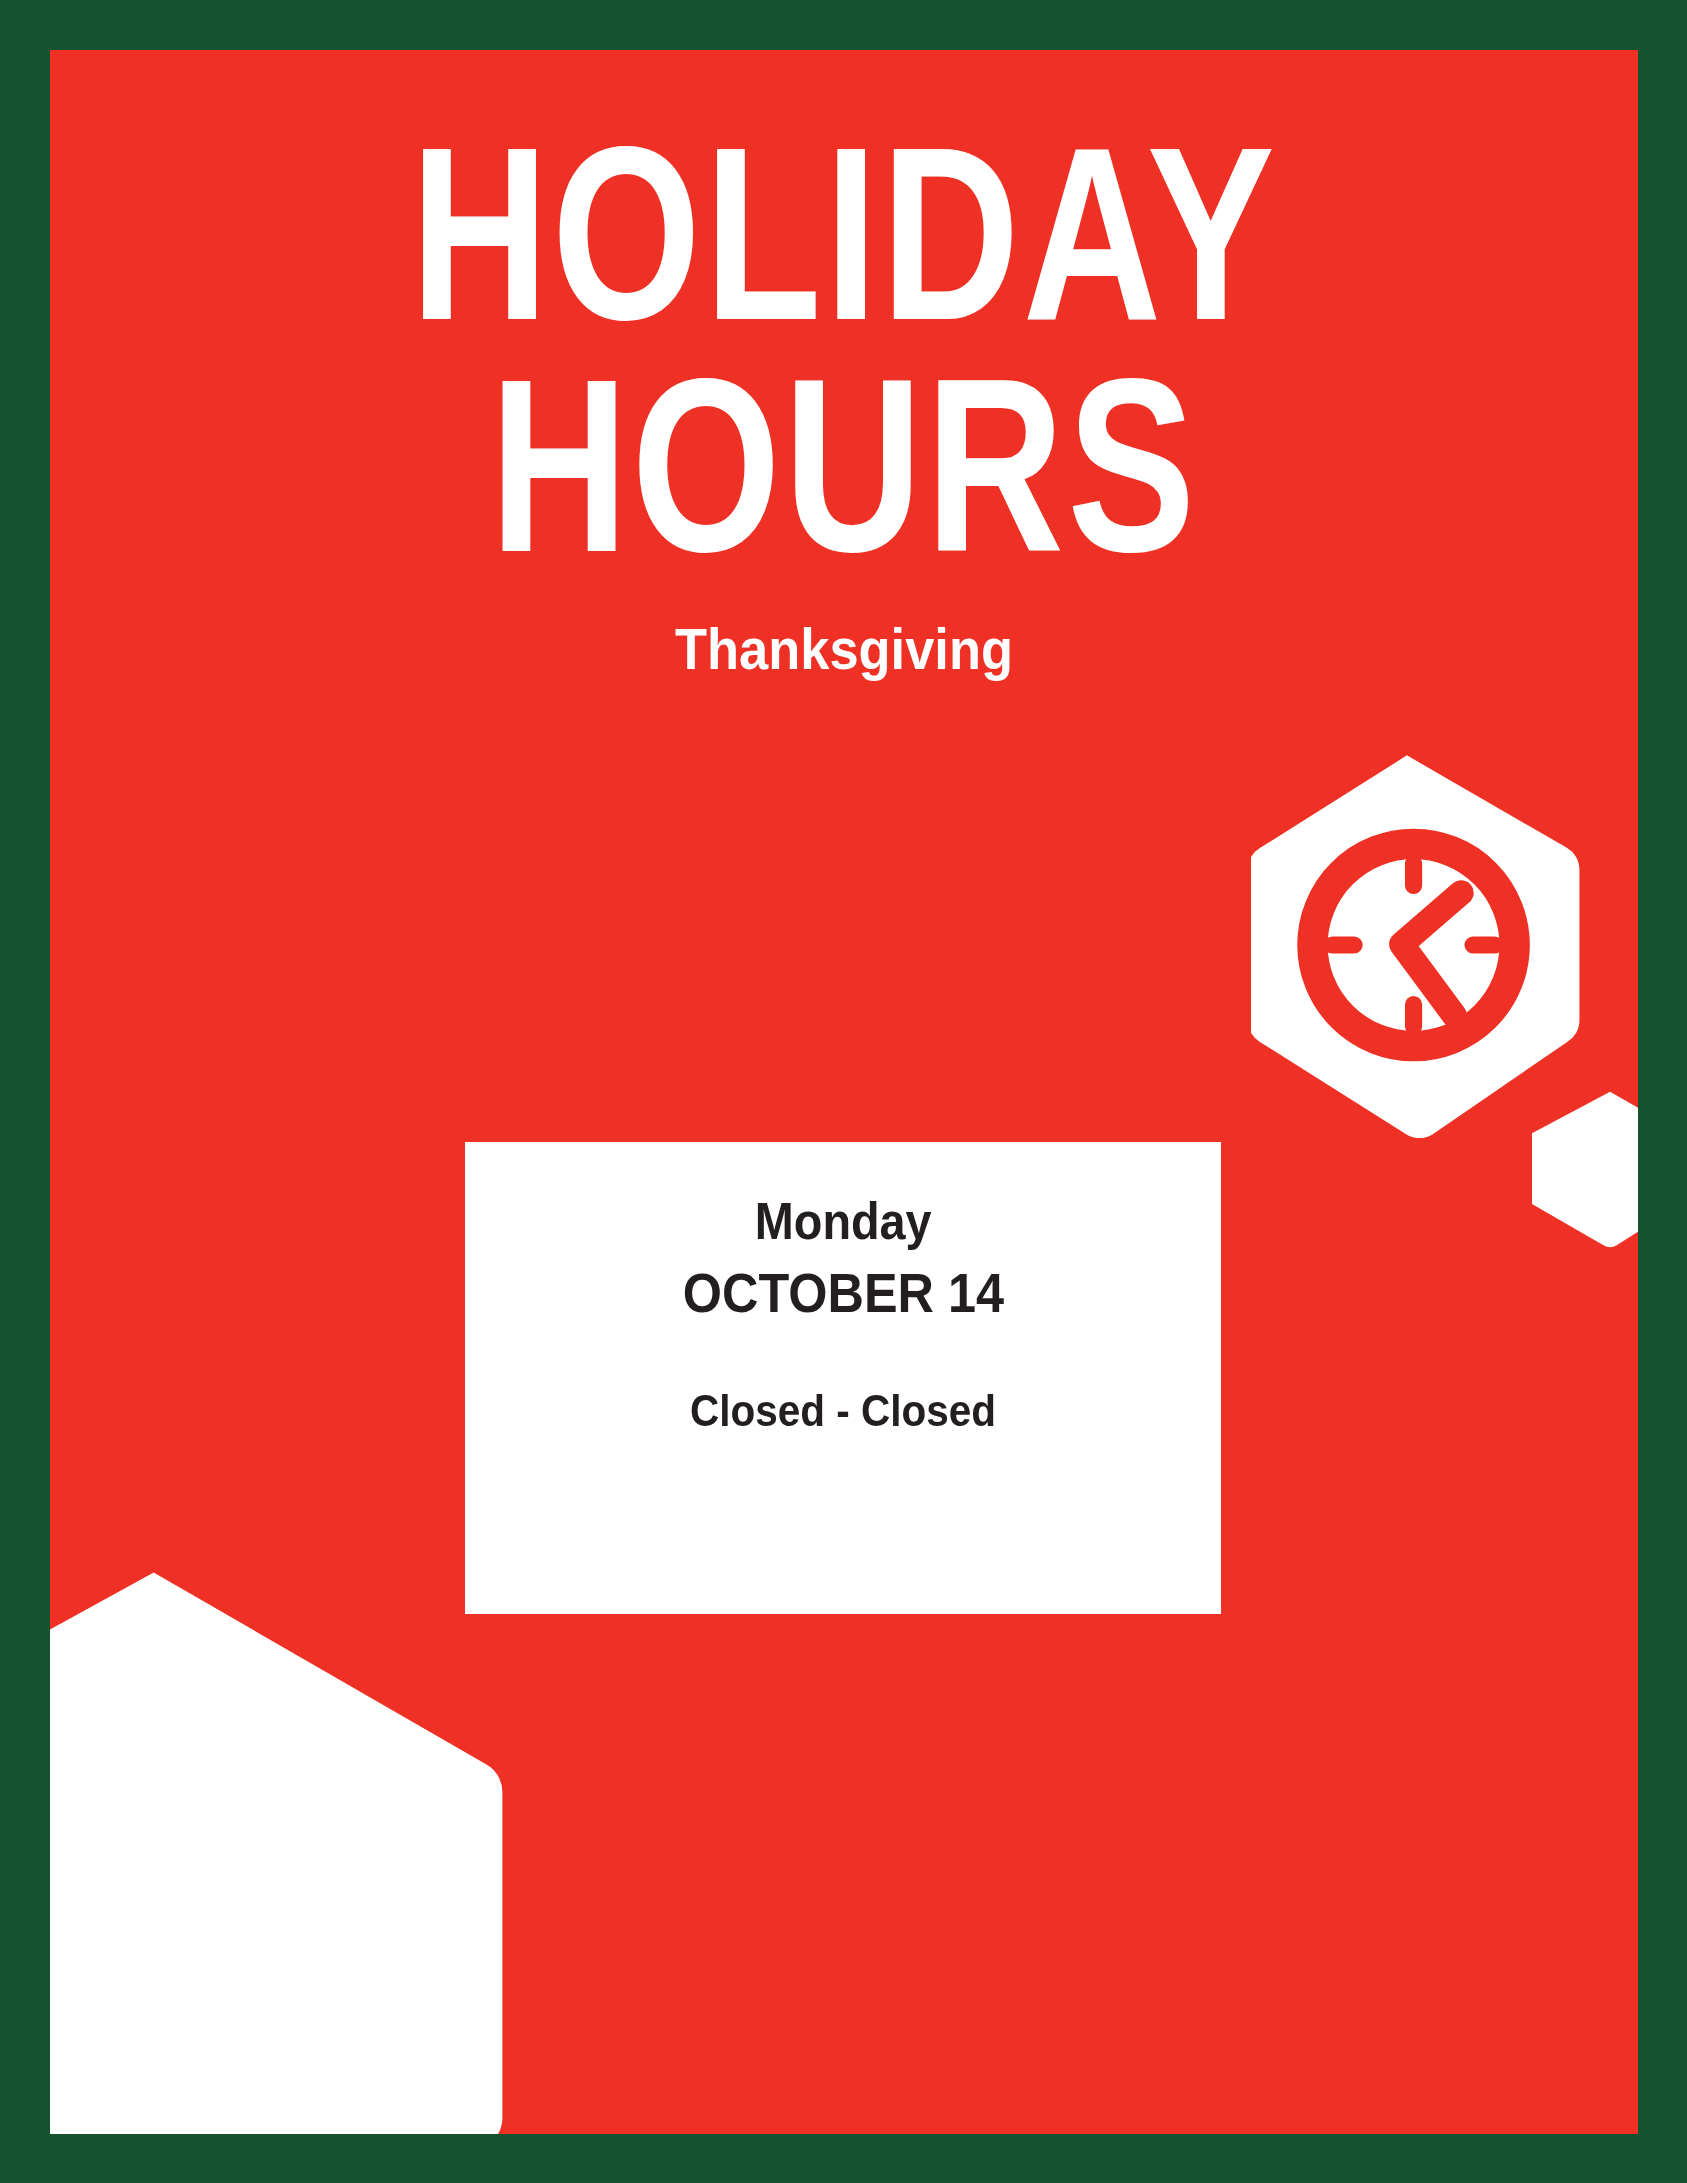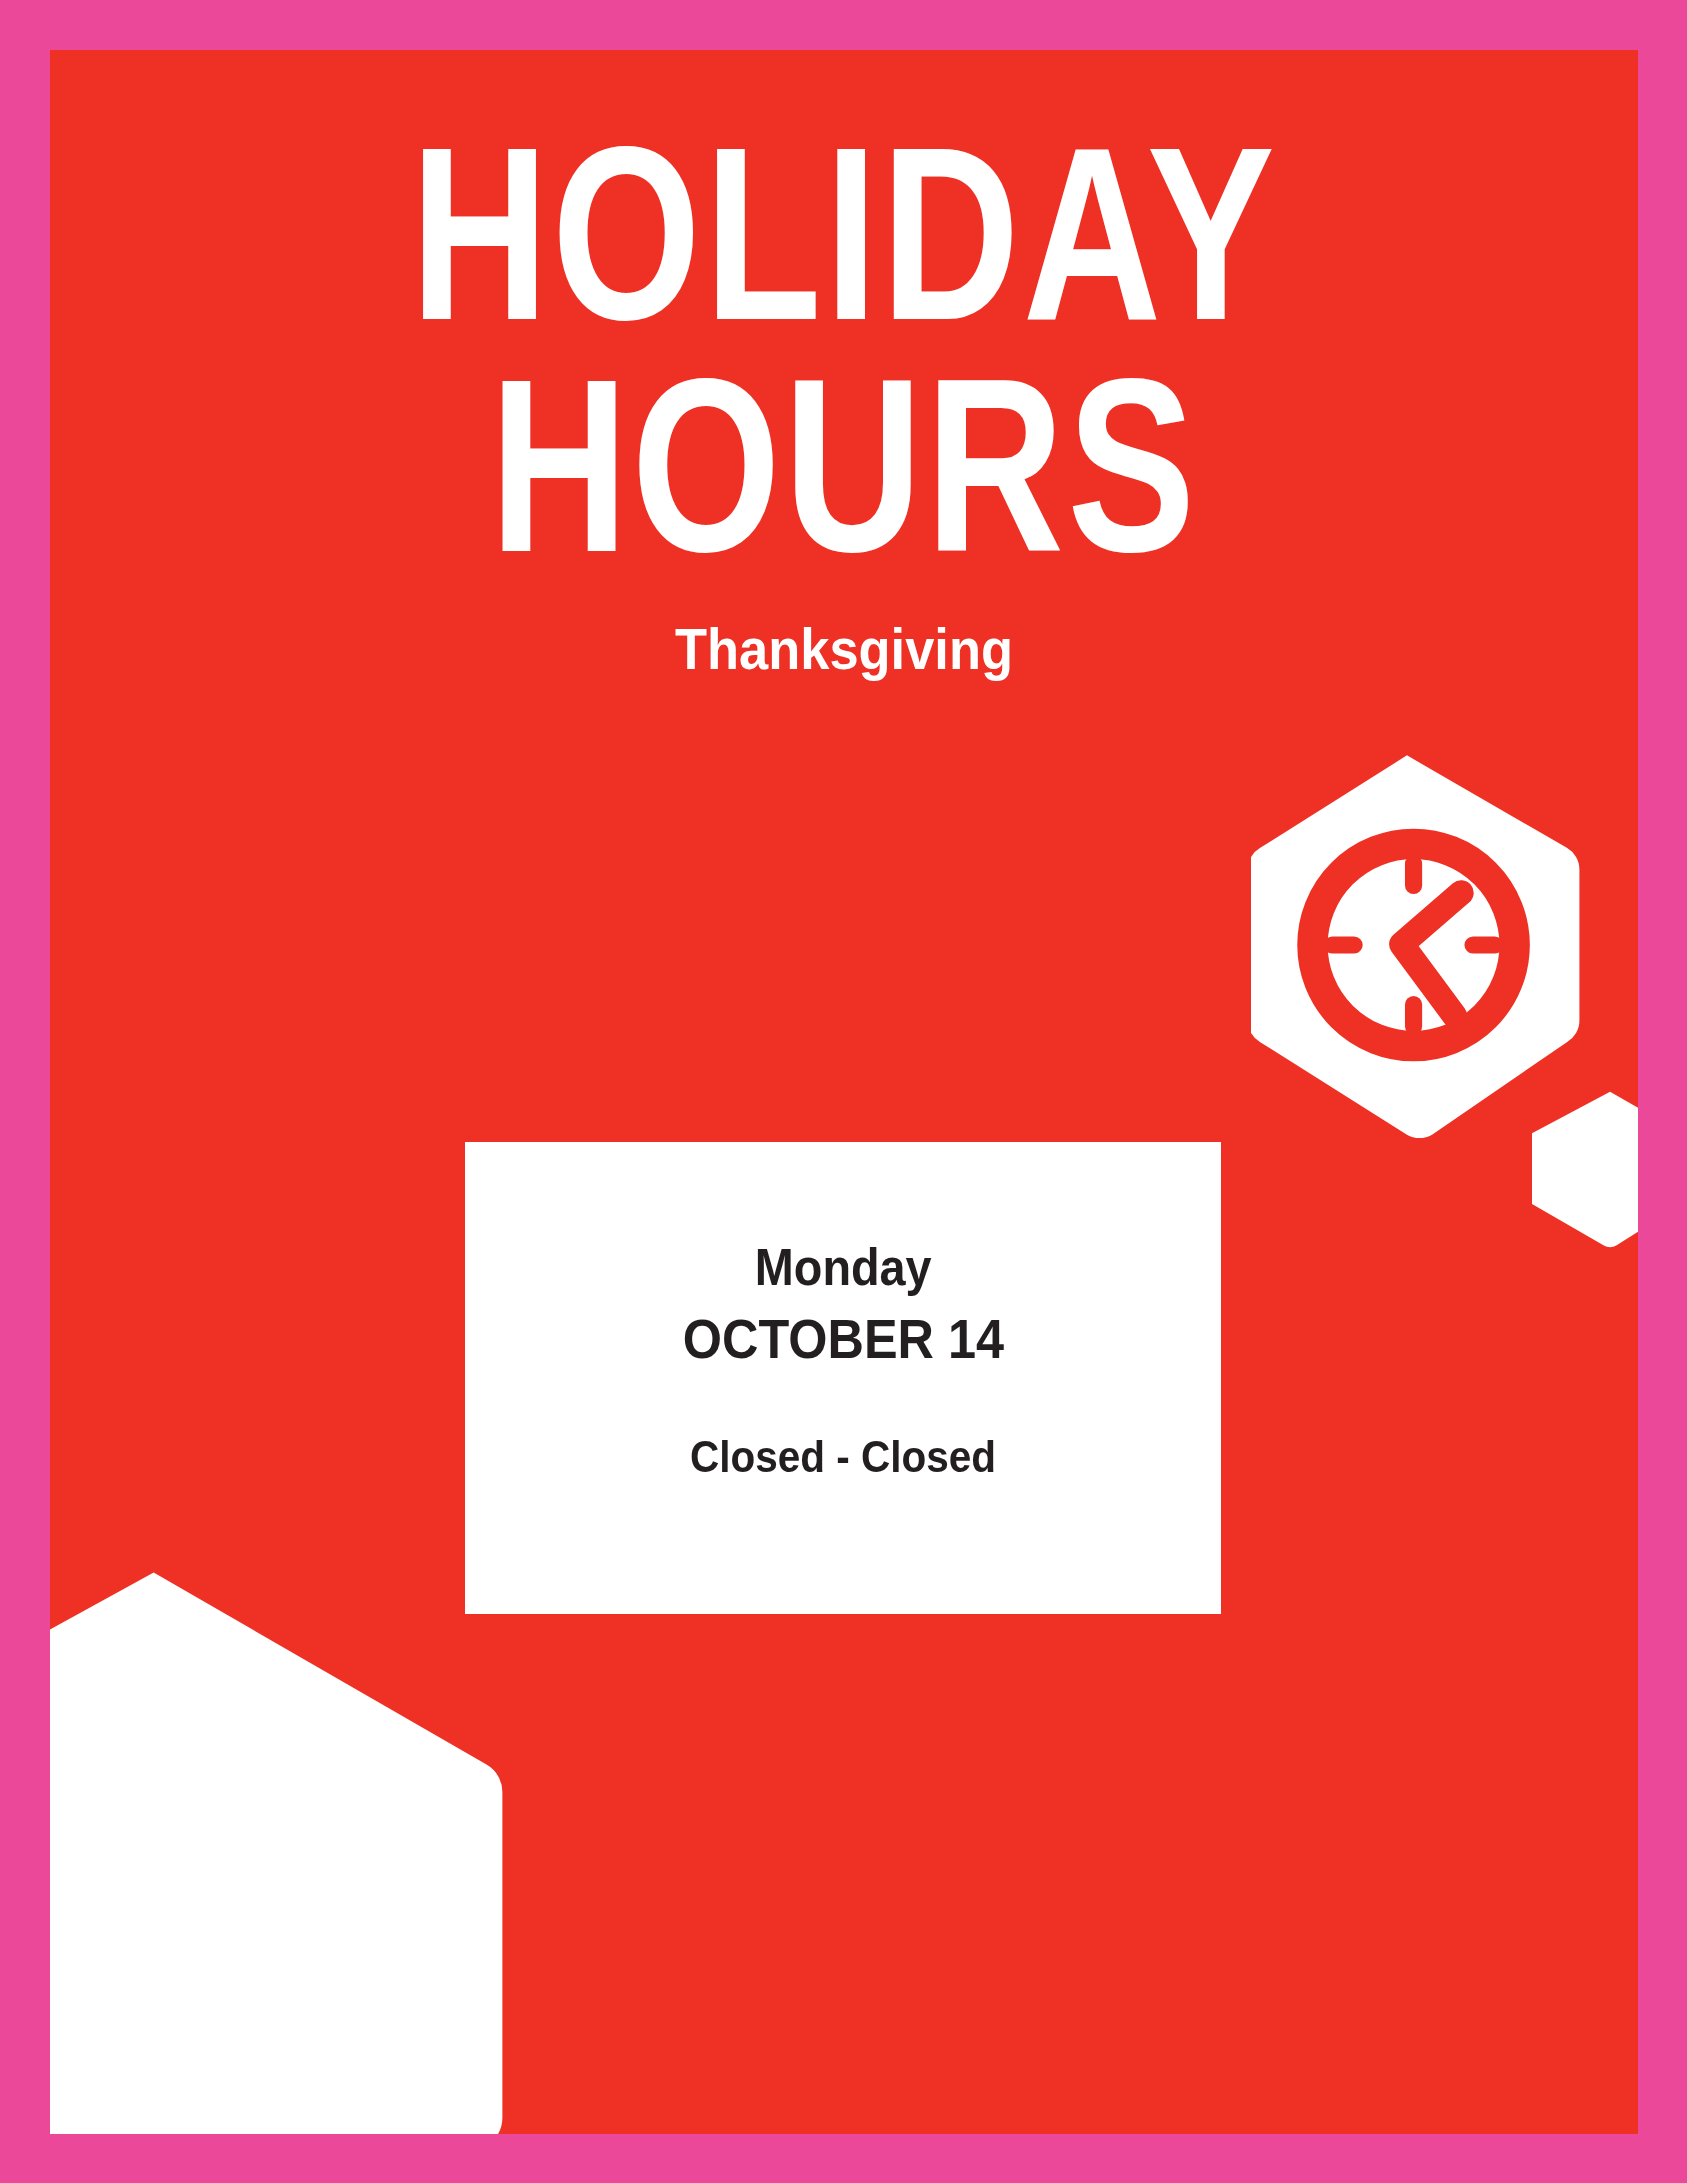--- a/index.html
+++ b/index.html
@@ -2,21 +2,21 @@
 <html style="--brand: #EE3124;font-size:10.6px"><head>
 <meta charset="utf-8">
 <style>
   * { margin:0; padding:0; box-sizing:border-box; }
   html,body{ width:1687px; height:2183px; background:#ffffff; }
   body{ font-family:"Liberation Sans", sans-serif; }
 
   .poster{
     position:relative;
     width:1687px; height:2183px;
-    background:#ec4899;
+    background:#14532d;
     overflow:hidden;
   }
 
   
   .panel{
     position:absolute;
     left:50px; top:50px;
     width:1588px; height:2084px;
     background:var(--brand,#EE3124);
     overflow:hidden;
@@ -84,21 +84,21 @@
   
   .info-card{
     position:absolute;
     left:415px; top:1092px;
     width:756px; height:472px;
     background:#ffffff;
     display:flex;
     flex-direction:column;
     align-items:center;
     justify-content:flex-start;
-    padding-top:98px;
+    padding-top:52px;
   }
   .info-card .day{
     color:#231f20;
     font-weight:700;
     font-size:52px;
     line-height:1.05;
     transform:scaleX(0.90);
     transform-origin:center;
     white-space:nowrap;
   }

